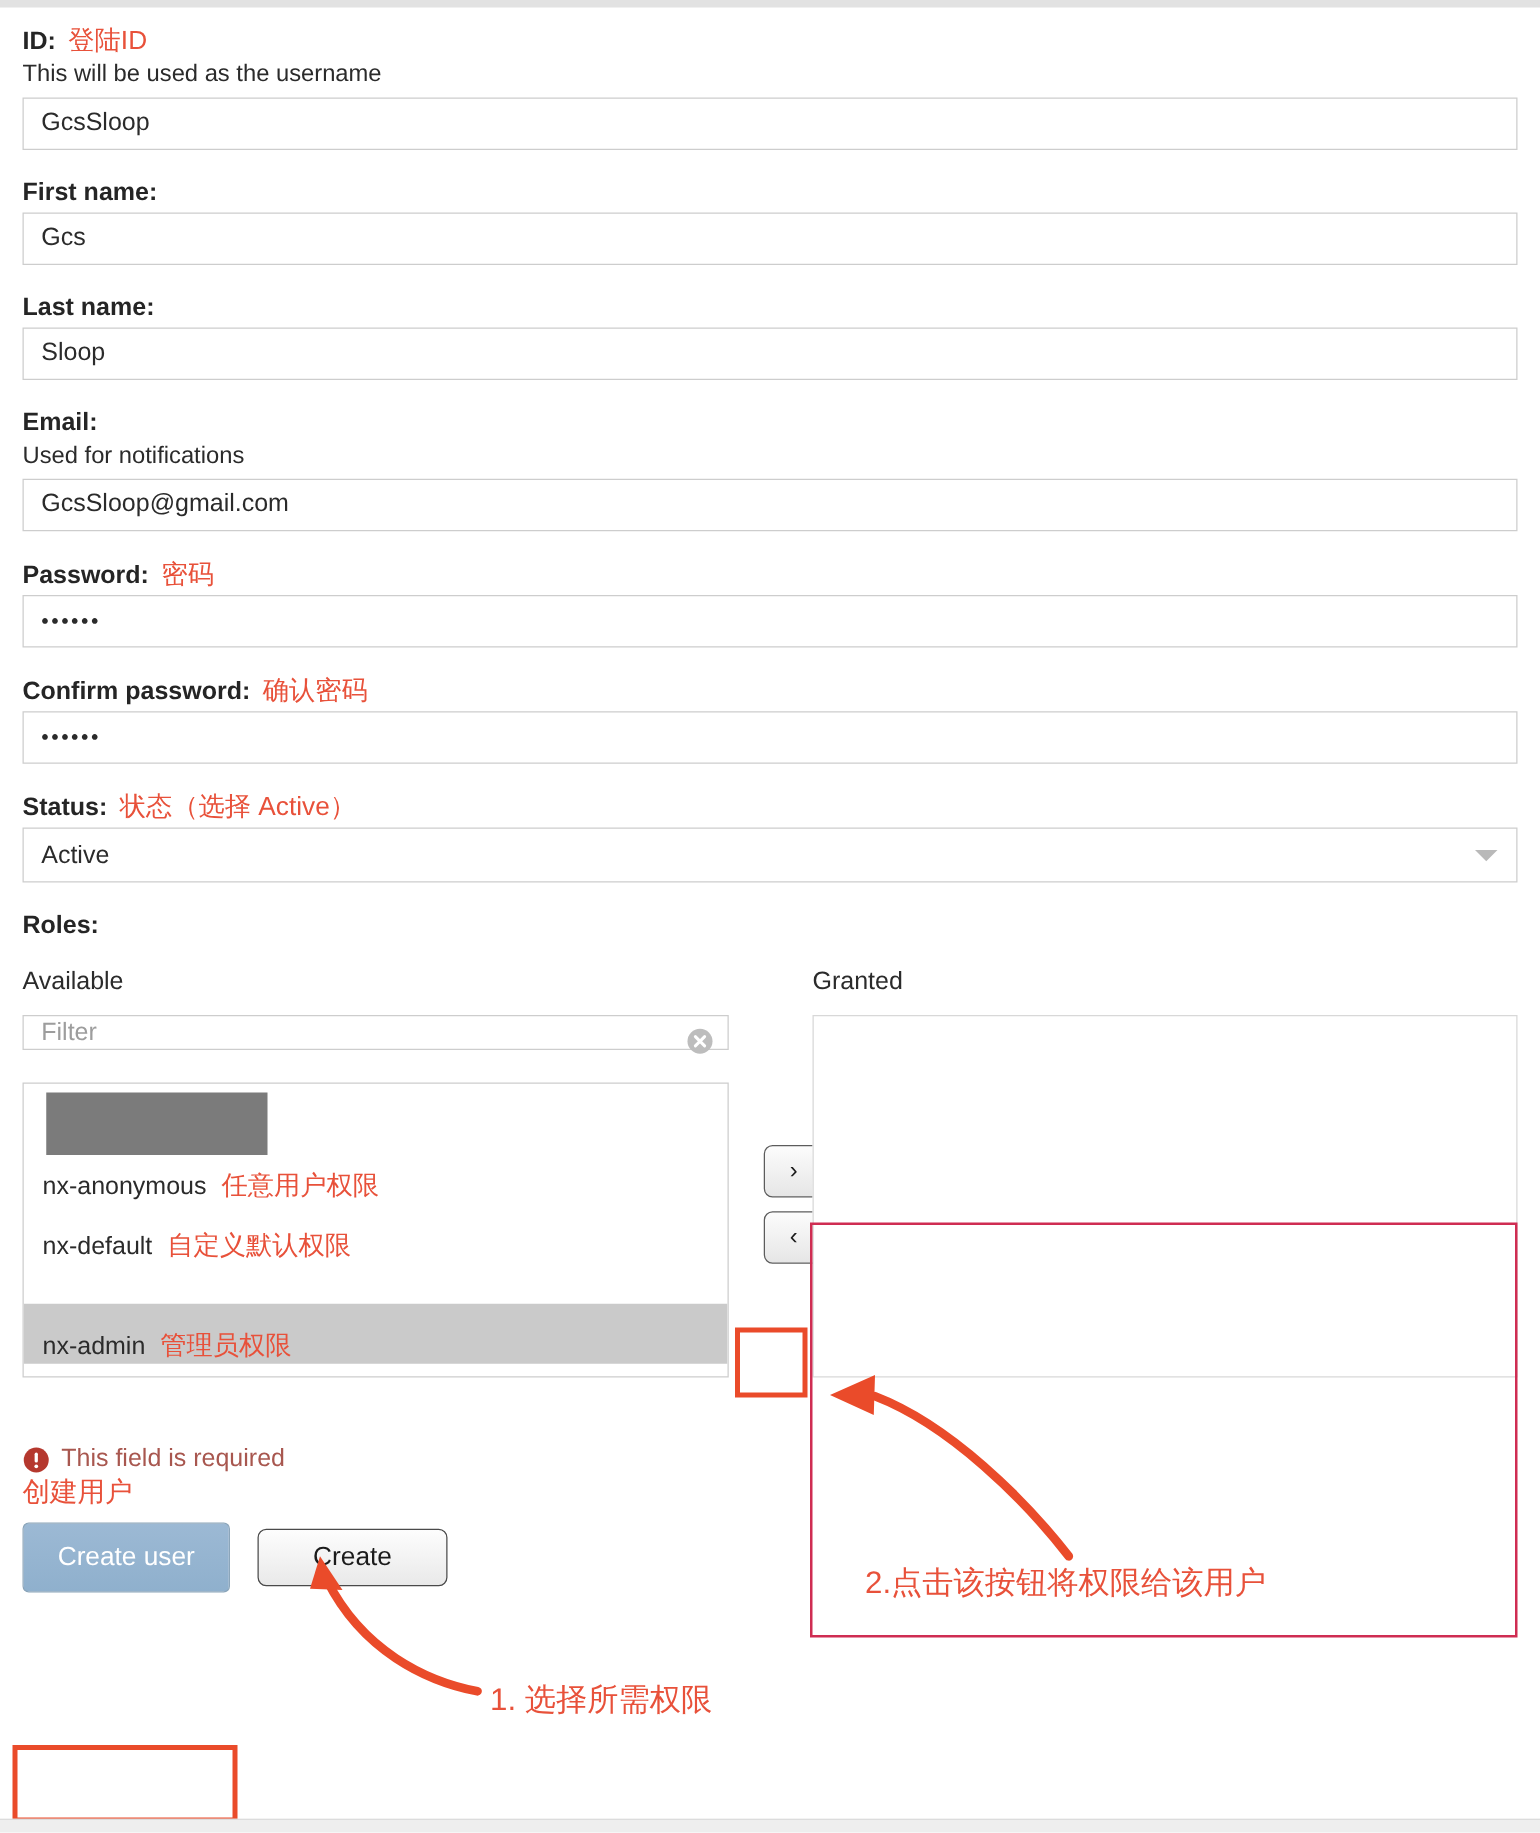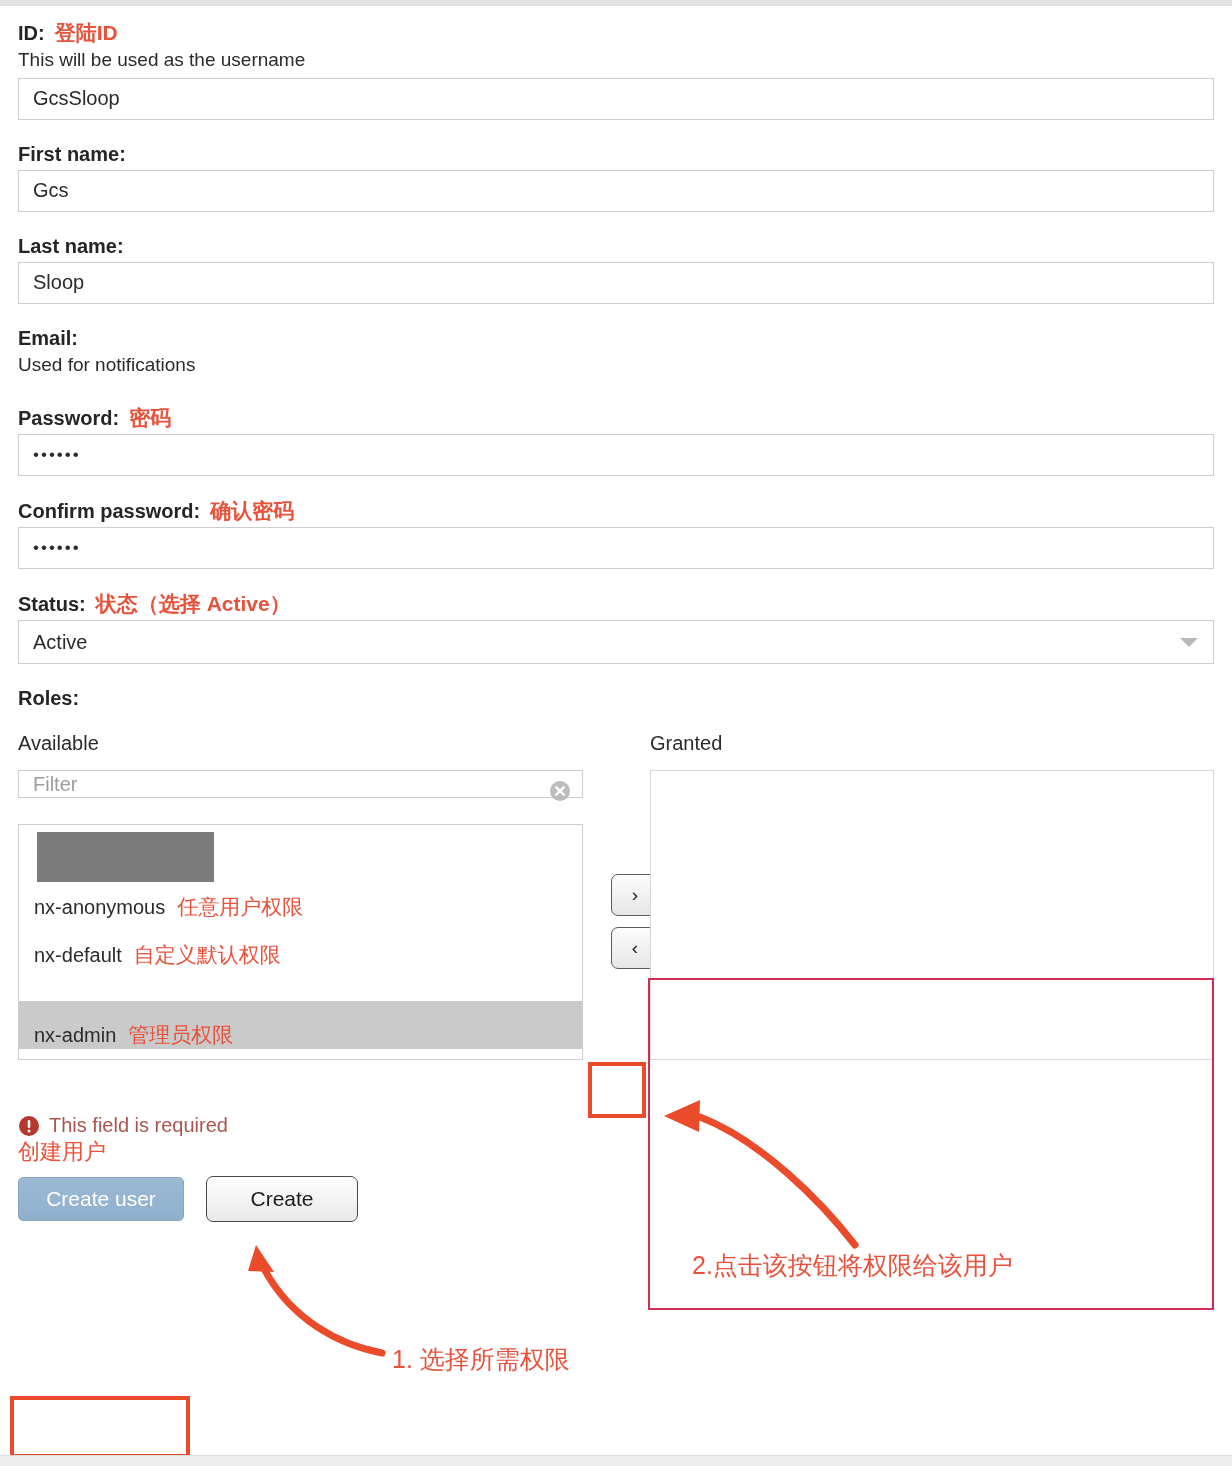--- a/index.html
+++ b/index.html
@@ -40,21 +40,21 @@
   .field-label {
     font-size: 20px;
     font-weight: bold;
     color: #252525;
     line-height: 1.2;
     margin: 0 0 4px 0;
     white-space: nowrap;
   }
   .field-label .zh {
     color: #e8513a;
-    font-weight: bold;
+    font-weight: normal;
     margin-left: 10px;
     font-size: 21px;
   }
   .field-hint {
     font-size: 19px;
     color: #2b2b2b;
     margin: 0 0 6px 0;
     line-height: 1.2;
   }
   .text-input {
@@ -260,21 +260,21 @@
   }
 
   .btn-row {
     display: flex;
     align-items: center;
     gap: 22px;
     margin-top: 10px;
   }
   .btn-primary {
     width: 166px;
-    height: 44px;
+    height: 56px;
     box-sizing: border-box;
     border: 1px solid #8ba5ba;
     border-radius: 5px;
     background: linear-gradient(#9cb9d4, #8fb0cd);
     color: #ffffff;
     font-size: 21px;
     font-family: "Liberation Sans", "DejaVu Sans", sans-serif;
     cursor: pointer;
     padding: 0;
   }
@@ -347,20 +347,21 @@
     <span>Last name:</span>
   </div>
   <input class="text-input" type="text" value="Sloop" style="">
 
   <div class="gap-md"></div>
 
   <div class="field-label">
     <span>Email:</span>
   </div>
   <div class="field-hint">Used for notifications</div>
+  <input class="text-input" type="text" value="GcsSloop@gmail.com" style="">
 
   <div class="gap-md"></div>
 
   <div class="field-label">
     <span>Password:</span><span class="zh">密码</span>
   </div>
   <div class="pw-box">
     <span class="dots">••••••</span>
   </div>
 

